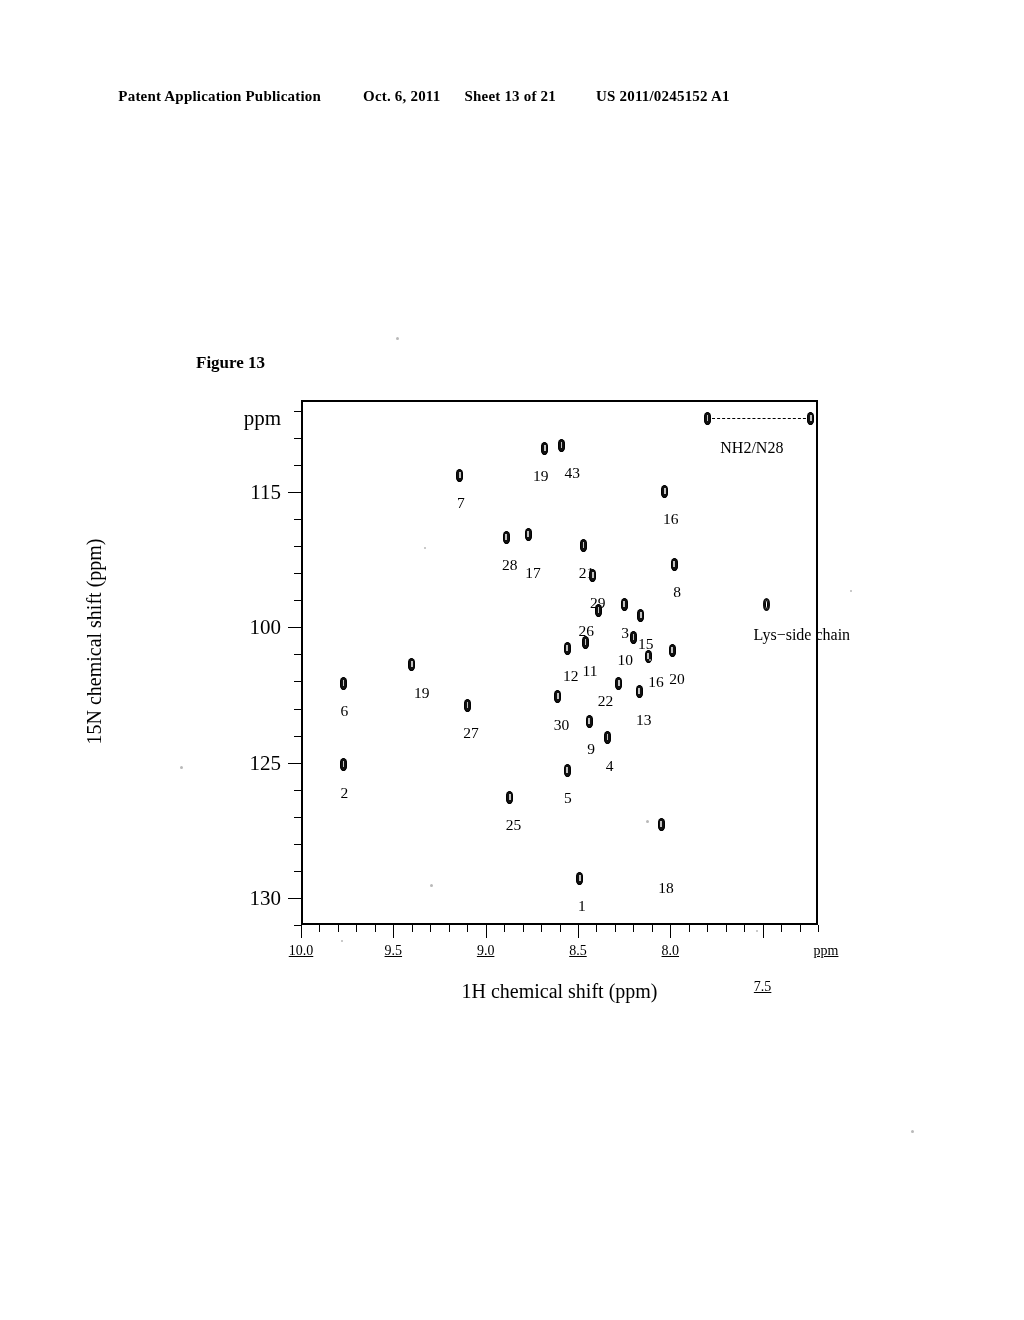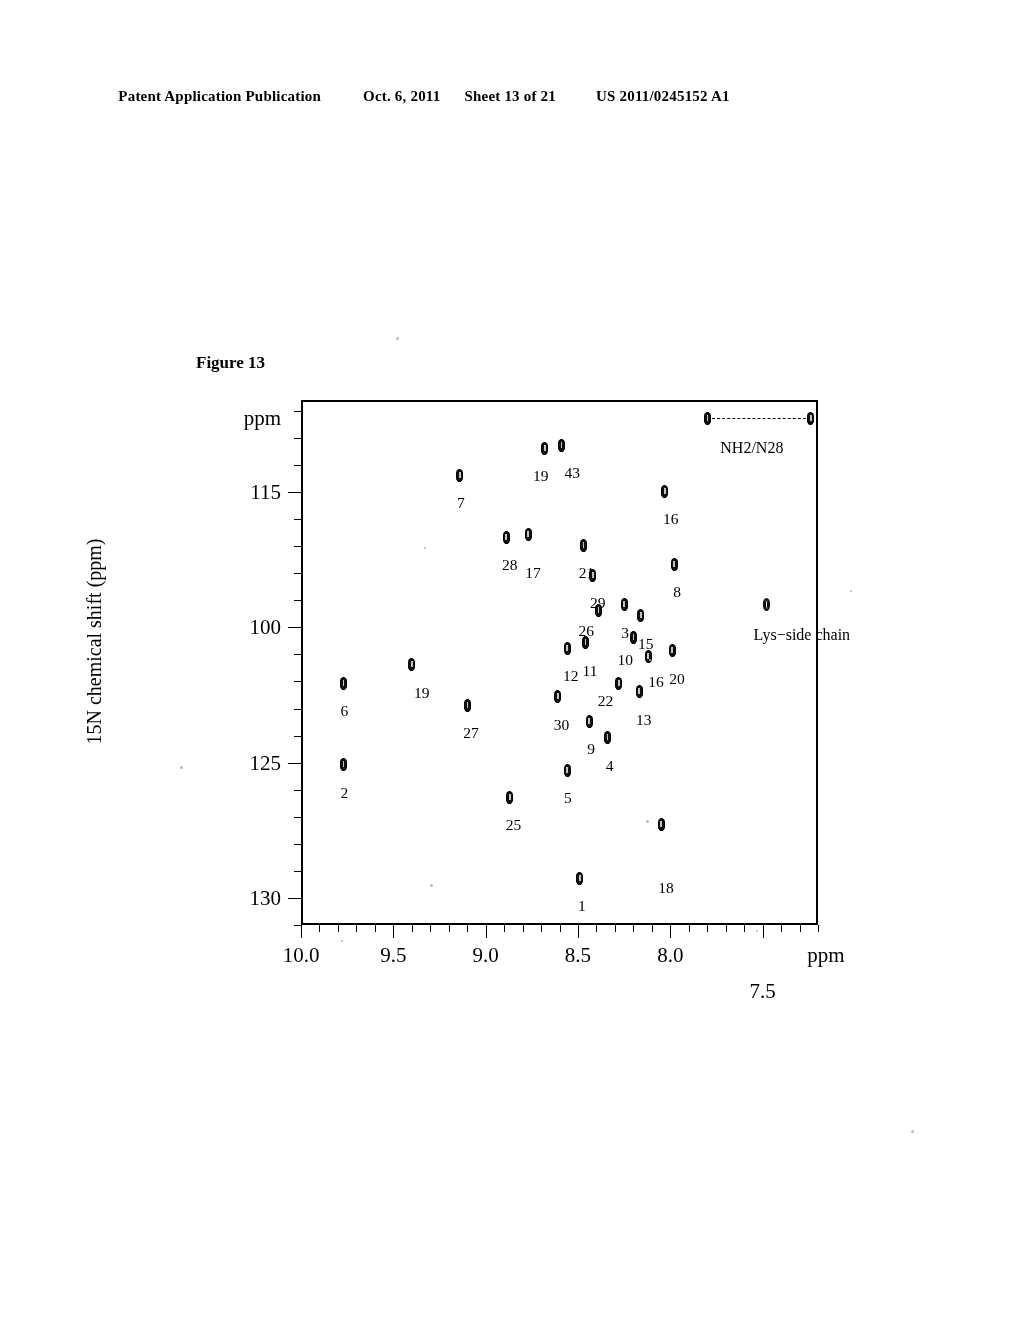--- a/index.html
+++ b/index.html
@@ -166,23 +166,24 @@
     left: 285px;
     top: 400px;
     width: 16px;
     height: 525px;
   }
 
   .xtick-label {
     position: absolute;
     top: 18px;
     font-family: "Liberation Serif", serif;
-    font-size: 21px;
+    font-size: 14px;
     transform: translateX(-50%);
     white-space: nowrap;
+    text-decoration: underline;
   }
   .ytick-label {
     position: absolute;
     right: 20px;
     font-family: "Liberation Serif", serif;
     font-size: 21px;
     transform: translateY(-50%);
     white-space: nowrap;
   }
 
@@ -362,20 +363,21 @@
       <div class="tick-y minor" style="top: 470.876px;"></div>
       <div class="tick-y major" style="top: 497.938px;"></div>
       <div class="tick-y minor" style="top: 525px;"></div>
       <div class="ytick-label" style="top: 92.0103px;">115</div>
       <div class="ytick-label" style="top: 227.32px;">100</div>
       <div class="ytick-label" style="top: 362.629px;">125</div>
       <div class="ytick-label" style="top: 497.938px;">130</div>
       <div class="ytick-label" style="top: 18px;">ppm</div>
     </div>
 
+  <div id="xaxis-title">1H chemical shift (ppm)</div>
   <div id="yaxis-title">15N chemical shift (ppm)</div>
 
 </div>
 
 <div class="speck" style="left: 396px; top: 337px; width: 3px; height: 3px;"></div>
 <div class="speck" style="left: 424px; top: 547px; width: 2px; height: 2px;"></div>
 <div class="speck" style="left: 850px; top: 590px; width: 2px; height: 2px;"></div>
 <div class="speck" style="left: 649px; top: 659px; width: 2px; height: 2px;"></div>
 <div class="speck" style="left: 180px; top: 766px; width: 3px; height: 3px;"></div>
 <div class="speck" style="left: 911px; top: 1130px; width: 3px; height: 3px;"></div>

